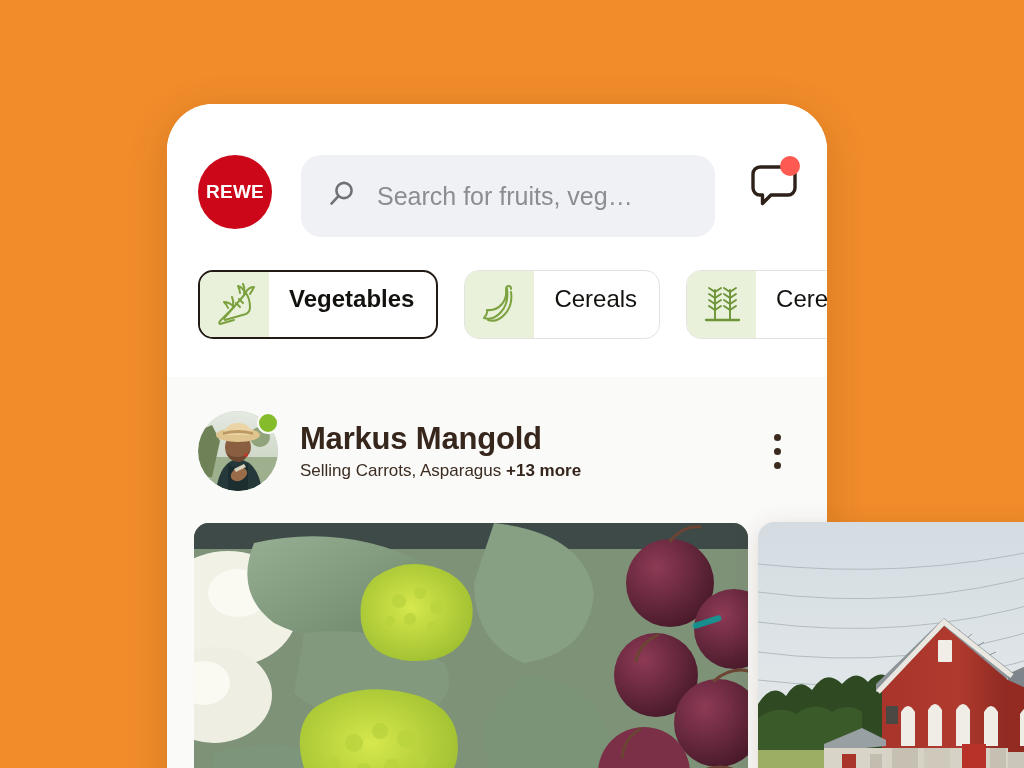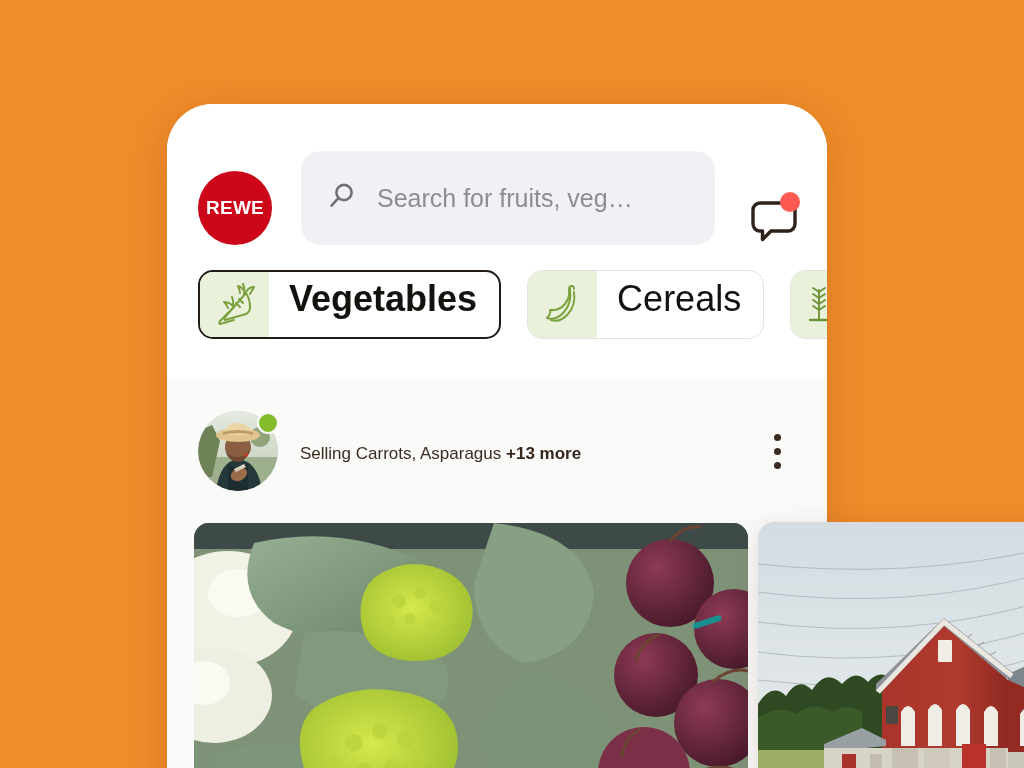--- a/index.html
+++ b/index.html
@@ -39,21 +39,21 @@
     background: #FFFFFF;
   }
 
   .topbar {
     position: absolute;
     left: 31px;
     top: 51px;
     width: 600px;
     height: 90px;
     display: flex;
-    align-items: flex-end;
+    align-items: flex-start;
   }
 
   
   .brand-logo {
     width: 74px;
     height: 74px;
     border-radius: 50%;
     background: #CC0719;
     display: flex;
     align-items: center;
@@ -66,21 +66,21 @@
     font-weight: bold;
     letter-spacing: 0.2px;
     font-family: "Liberation Sans", sans-serif;
   }
 
   
   .search-bar {
     flex: 0 0 auto;
     margin-left: 29px;
     width: 414px;
-    height: 94px;
+    height: 82px;
     background: #F0F1F4;
     border-radius: 20px;
     display: flex;
     align-items: center;
     padding: 0 26px;
     cursor: text;
   }
   .search-icon { flex: 0 0 auto; display: block; }
   .search-placeholder {
     margin-left: 20px;
@@ -138,21 +138,21 @@
     background: #E9F1DB;
     display: flex;
     align-items: center;
     justify-content: center;
     flex: 0 0 auto;
   }
   .chip-label {
     display: flex;
     align-items: center;
     padding: 0 22px 12px 20px;
-    font-size: 36px;
+    font-size: 24px;
     color: #14120F;
     white-space: nowrap;
     font-family: "Liberation Sans", sans-serif;
   }
   .chip.selected .chip-label { font-weight: bold; }
 
   
   .feed {
     position: absolute;
     left: 0;
@@ -391,20 +391,21 @@
               <path d="M33 63 q6 -10 13 -6 q5 3 2 8 q-4 6 -10 5 q-6 -1 -5 -7 Z" fill="#9A6C4A"></path>
               <path d="M36 58 l10 -5 l2 3 l-10 5 Z" fill="#D9D2BE"></path>
               <circle cx="48" cy="44" r="2" fill="#C0392B"></circle>
             </g>
           </svg>
         </div>
         <span class="online-dot"></span>
       </div>
 
       <div class="post-meta">
+        <div class="post-name">Markus Mangold</div>
         <div class="post-sub">
           <span>Selling Carrots, Asparagus </span><span class="post-sub-more">+13 more</span>
         </div>
       </div>
 
       <div class="kebab">
         <span></span>
         <span></span>
         <span></span>
       </div>

